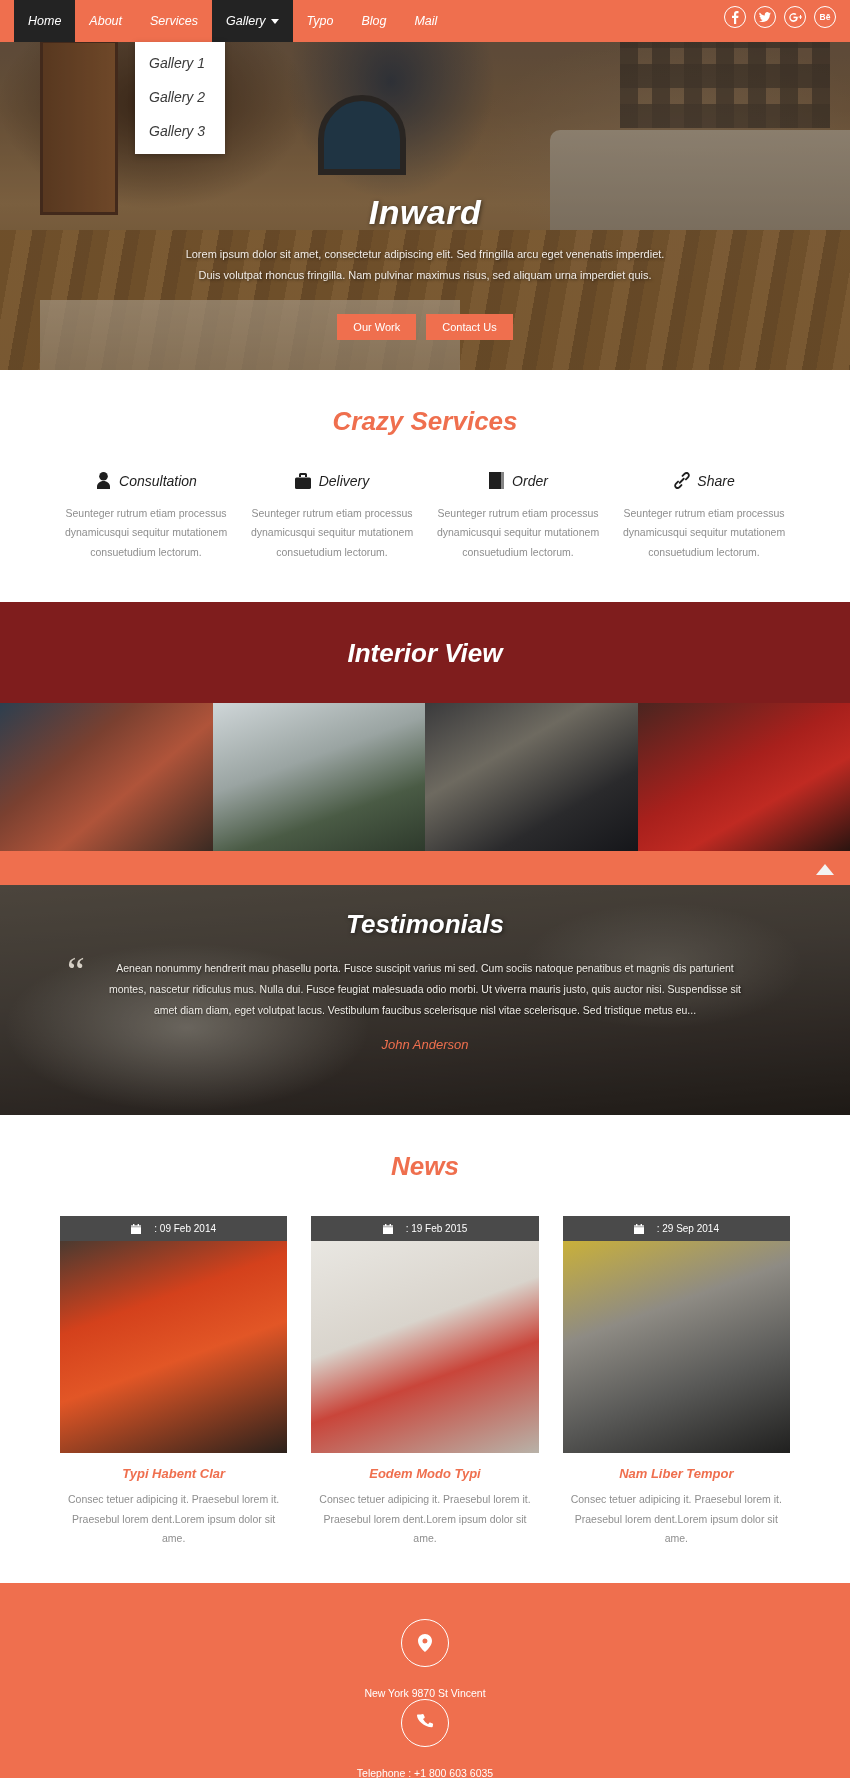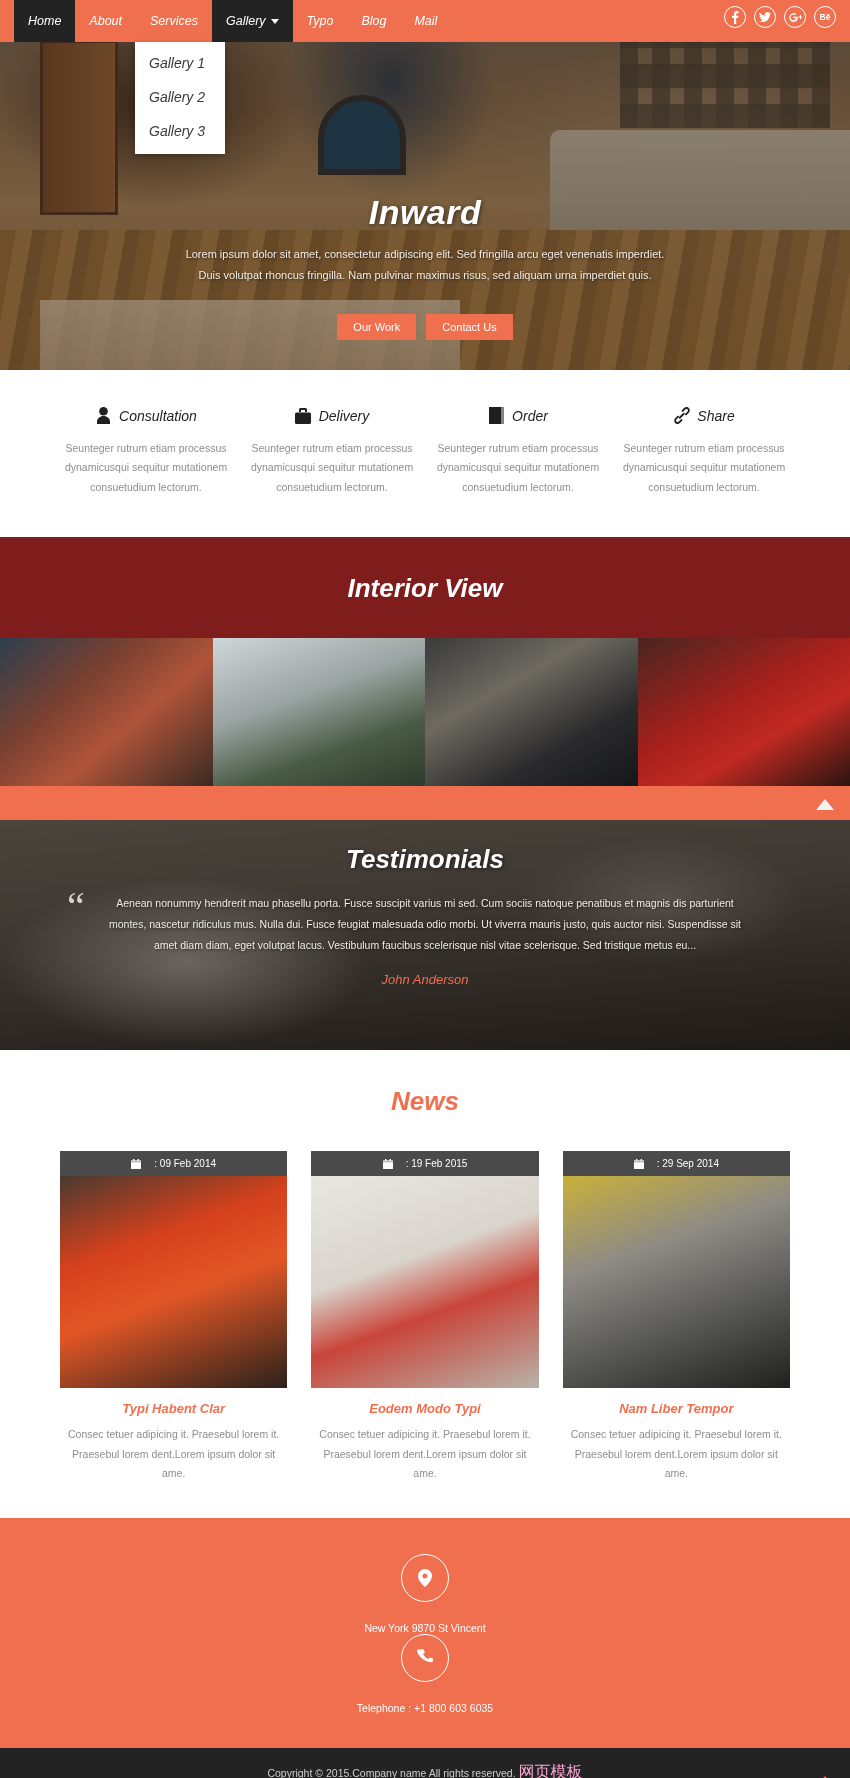--- a/index.html
+++ b/index.html
@@ -265,20 +265,21 @@
       <p class="hero-sub">Lorem ipsum dolor sit amet, consectetur adipiscing elit. Sed fringilla arcu eget venenatis imperdiet.</p>
       <p class="hero-sub" style="margin-top:0">Duis volutpat rhoncus fringilla. Nam pulvinar maximus risus, sed aliquam urna imperdiet quis.</p>
       <div class="hero-btns">
         <button class="btn">Our Work</button>
         <button class="btn">Contact Us</button>
       </div>
     </div>
   </section>
 
   <section class="services">
+    <h2 class="sec-title">Crazy Services</h2>
     <div class="svc-row">
 
       <div class="svc">
         <div class="svc-head">
           <span class="svc-ico">
             <svg width="15" height="17" viewBox="0 0 15 17">
                 <circle cx="7.5" cy="4.3" r="4.3" fill="#1f1f1f"></circle>
                 <path fill="#1f1f1f" d="M7.5 9C3.9 9 1 11.5 1 14.6V17h13v-2.4C14 11.5 11.1 9 7.5 9z"></path>
               </svg>
           </span>

